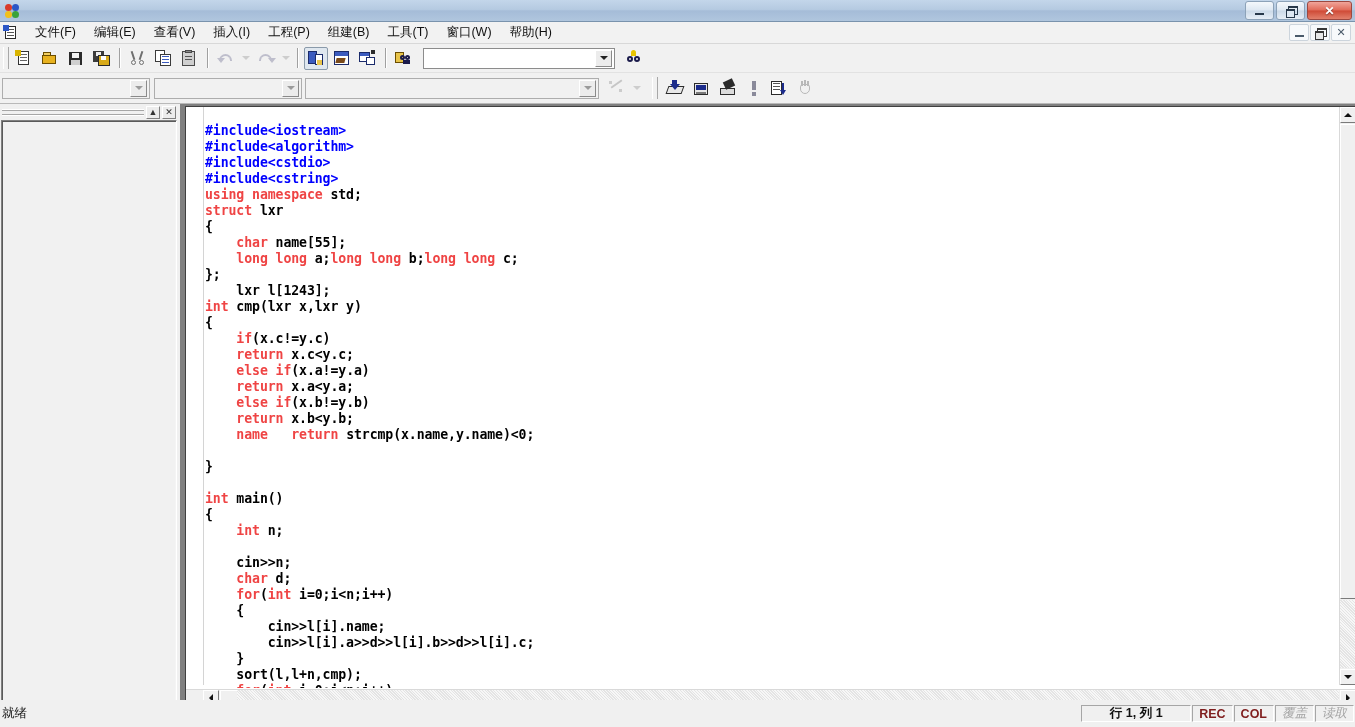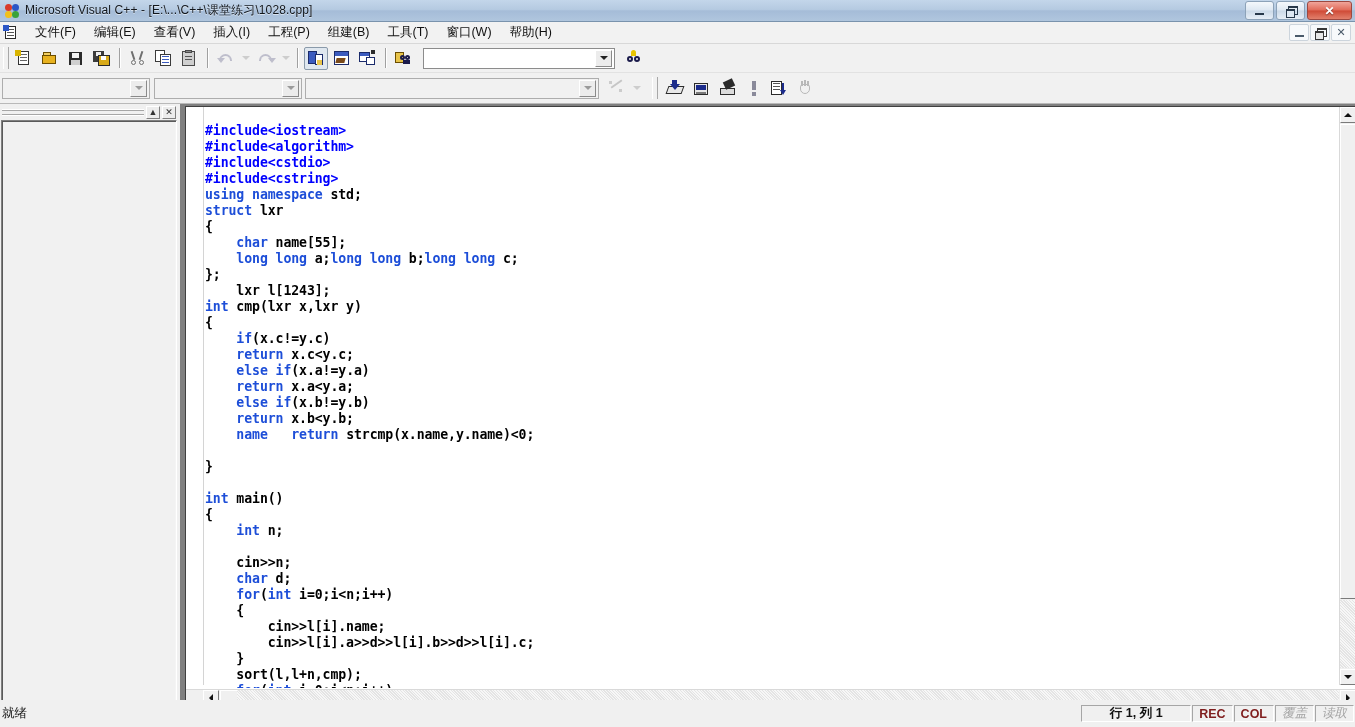--- a/index.html
+++ b/index.html
@@ -172,21 +172,21 @@
   }
   .codearea {
     position: absolute; left: 19px; top: 3px; right: 17px; bottom: 18px;
     overflow: hidden;
   }
   .code {
     font-family: "DejaVu Sans Mono", "Liberation Mono", monospace;
     font-size: 13.2px; line-height: 16px; white-space: pre;
     color: #000; font-weight: bold; letter-spacing: -0.1px;
   }
-  .code .kw { color: #1d4ed8; }
+  .code .kw { color: #ef4444; }
   .code .pp { color: #0000ff; }
 
   
   .vscroll {
     position: absolute; right: 0; top: 0; width: 16px; height: 578px;
     background: #f0f0f0; border-left: 1px solid #d9d9d9;
   }
   .hscroll {
     position: absolute; left: 0; bottom: 0; width: 1170px; height: 17px;
     background: #f0f0f0; border-top: 1px solid #d9d9d9;
@@ -243,21 +243,20 @@
 
 <div id="app">
 
   <div class="titlebar">
     <div class="title-icon">
       <span class="q1"></span>
         <span class="q2"></span>
         <span class="q3"></span>
         <span class="q4"></span>
     </div>
-    <div class="title-text">Microsoft Visual C++ - [E:\...\C++\课堂练习\1028.cpp]</div>
     <div class="winbtns">
       <div class="winbtn">
           <span class="glyph-min"></span>
         </div>
       <div class="winbtn">
           <span class="glyph-restore"></span>
         </div>
       <div class="winbtn close">
           <span>✕</span>
         </div>

